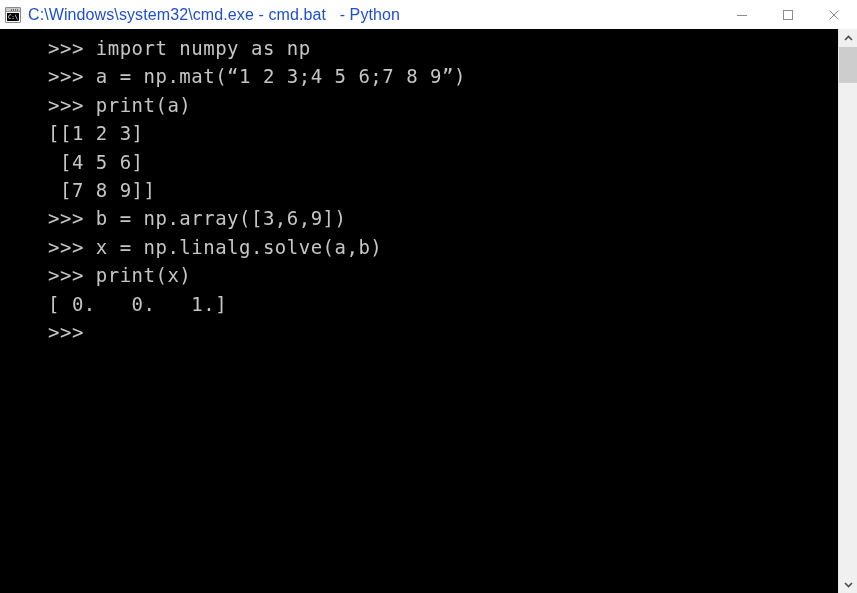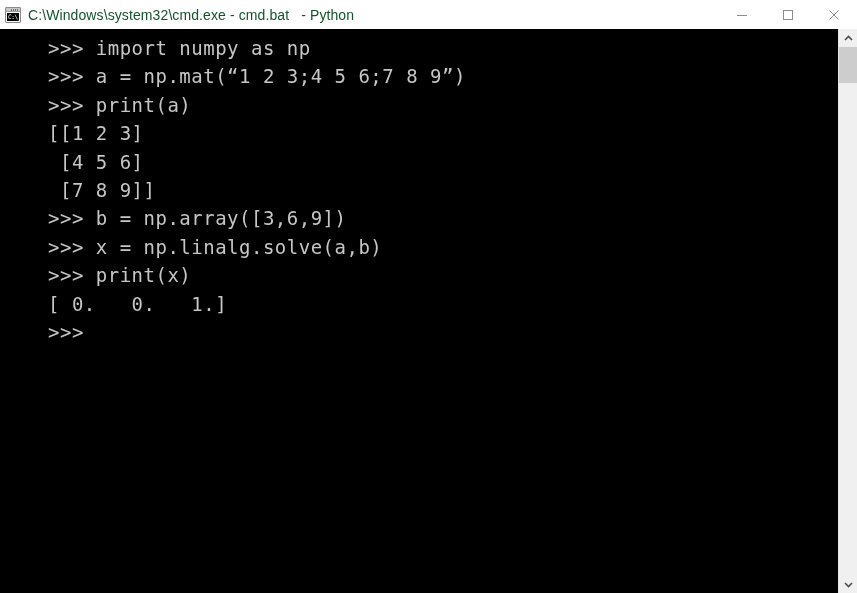--- a/index.html
+++ b/index.html
@@ -72,22 +72,22 @@
   }
   #title-icon .icon-dots {
     position: absolute;
     right: 2px; top: 1px;
     width: 7px; height: 2px;
     background: repeating-linear-gradient(to right, #6f6f6f 0 1px, transparent 1px 2px);
   }
 
   #title-text {
     font-family: "Liberation Sans", sans-serif;
-    font-size: 14px;
-    color: #14532d;
+    font-size: 16px;
+    color: #1d4ed8;
     white-space: pre;
     letter-spacing: 0.1px;
     user-select: none;
   }
 
   #window-controls {
     position: absolute;
     right: 0; top: 0;
     height: 29px;
     display: flex;

